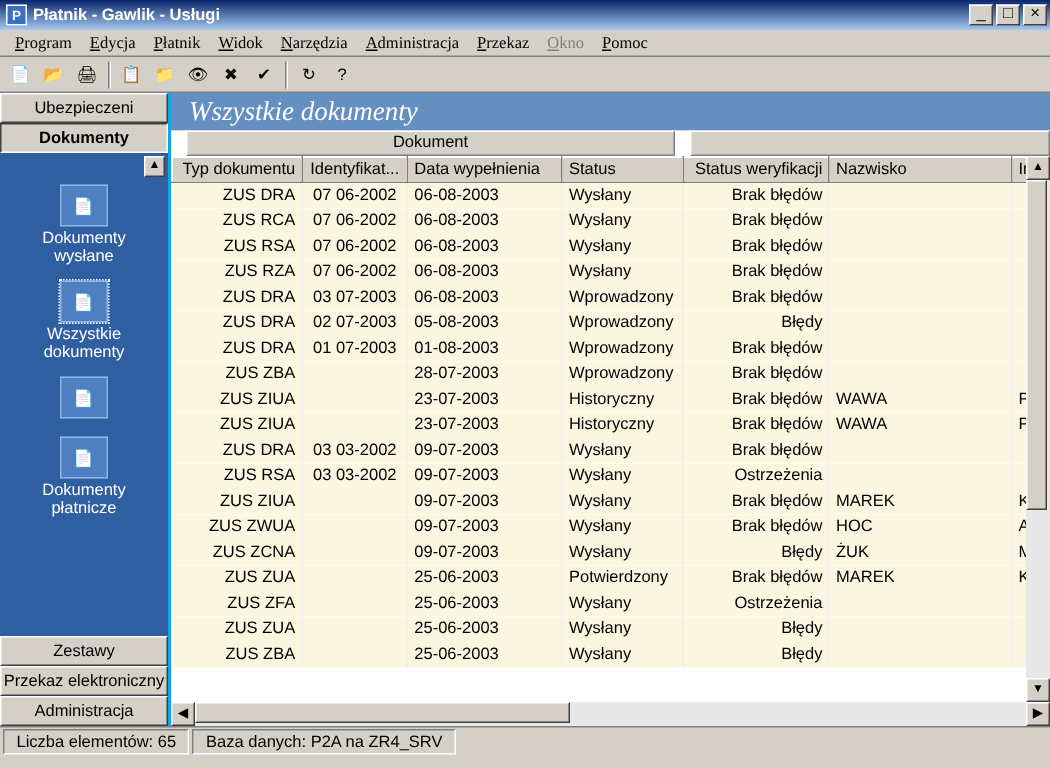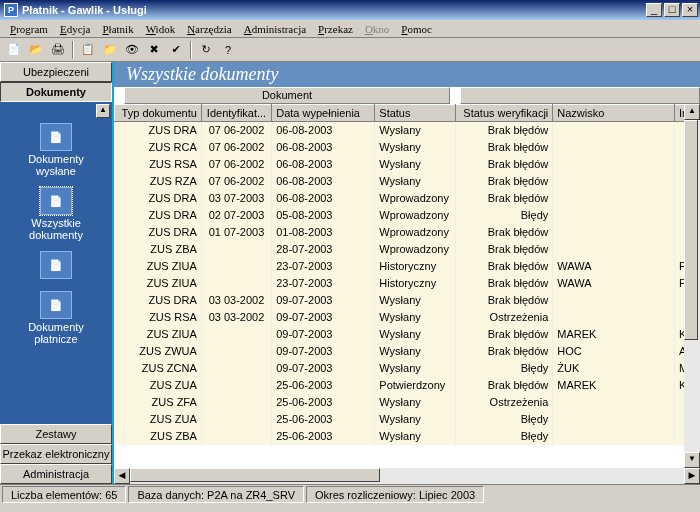--- a/index.html
+++ b/index.html
@@ -339,14 +339,13 @@
           </div>
         <div class="arrow">▶</div>
       </div>
     </div>
   </div>
 </div>
 
 <div class="statusbar">
   <div class="status-pane">Liczba elementów: 65</div>
   <div class="status-pane">Baza danych: P2A na ZR4_SRV</div>
-  <div class="status-pane">Okres rozliczeniowy: Lipiec 2003</div>
 </div>
 
 </body></html>

